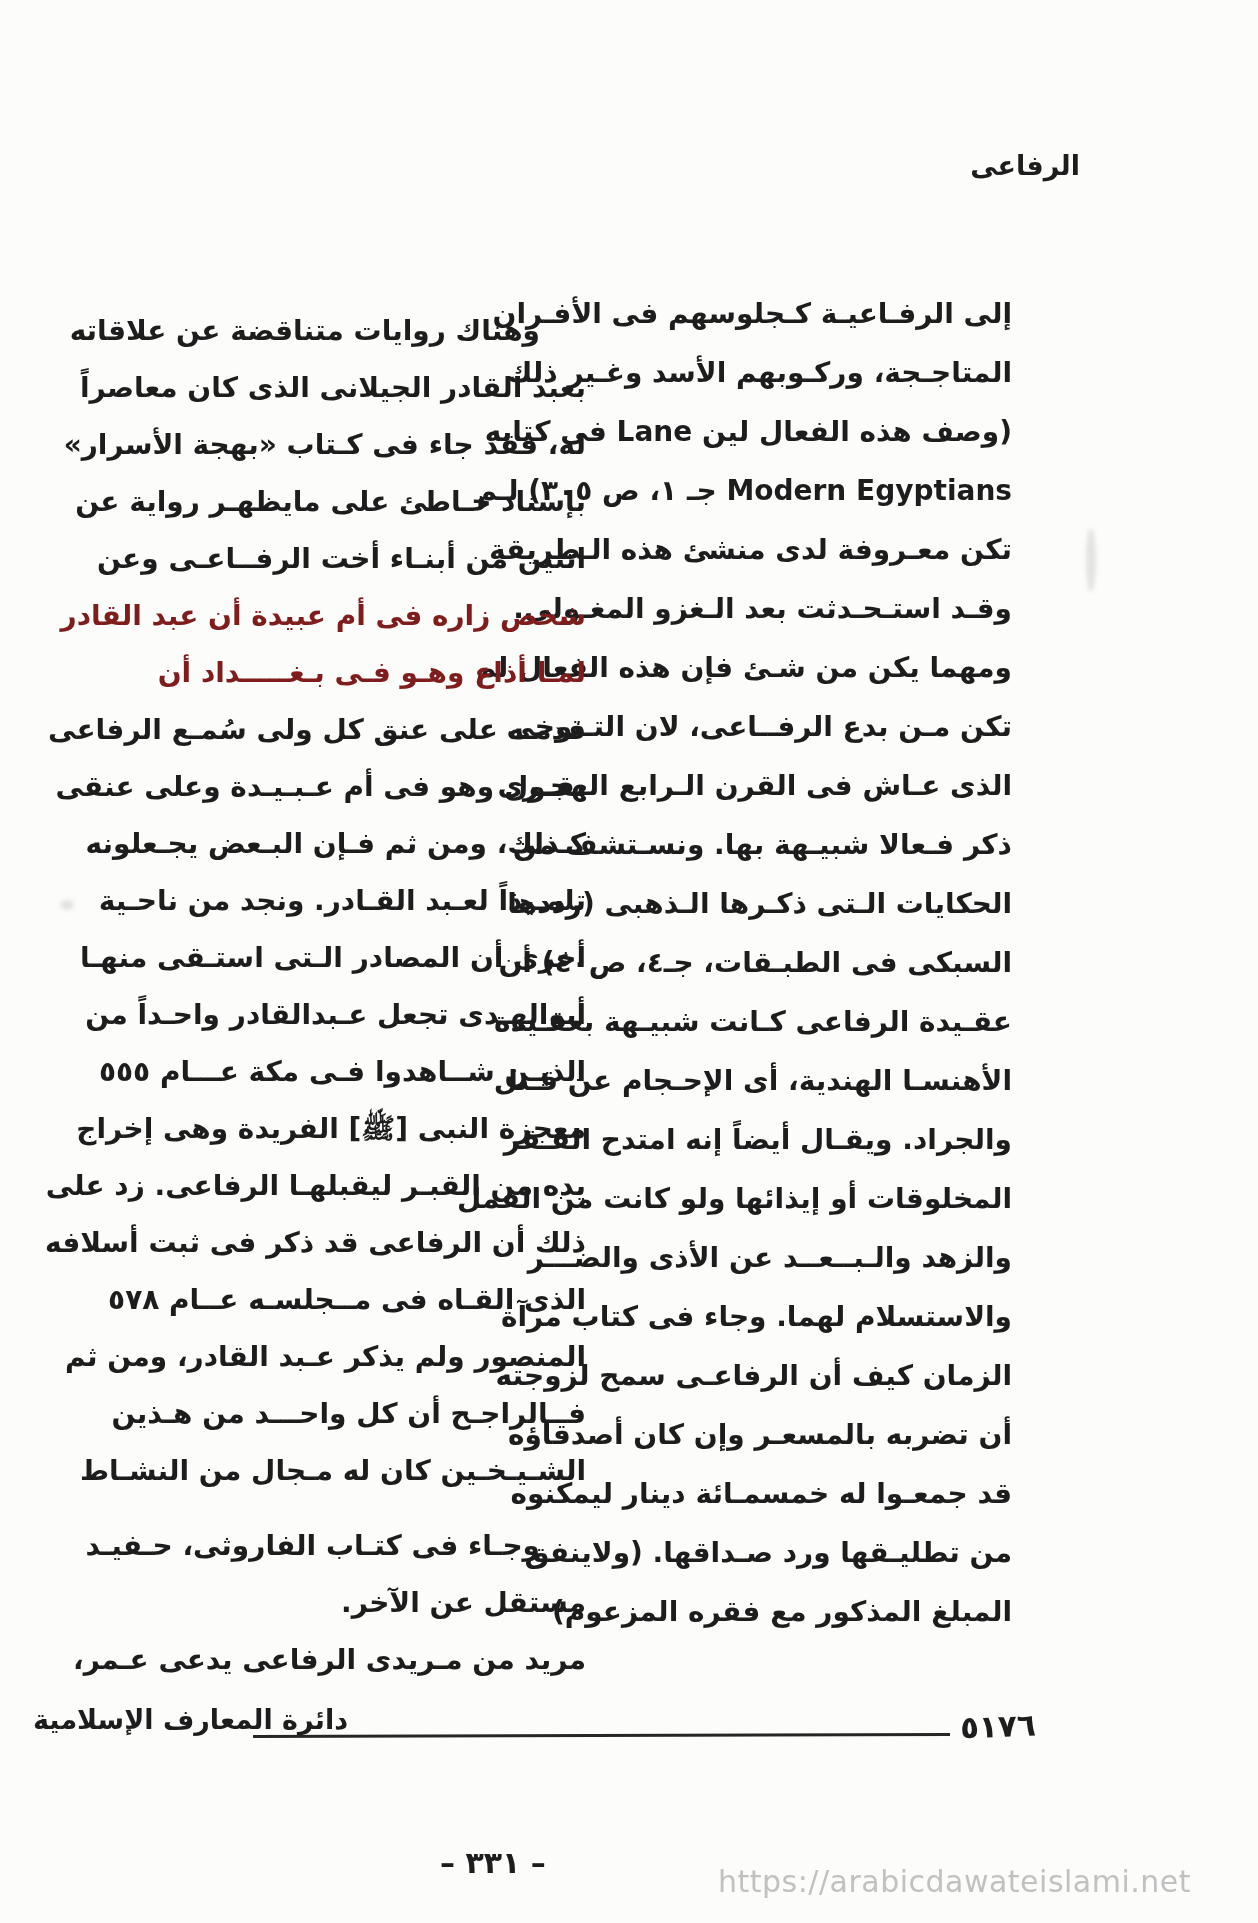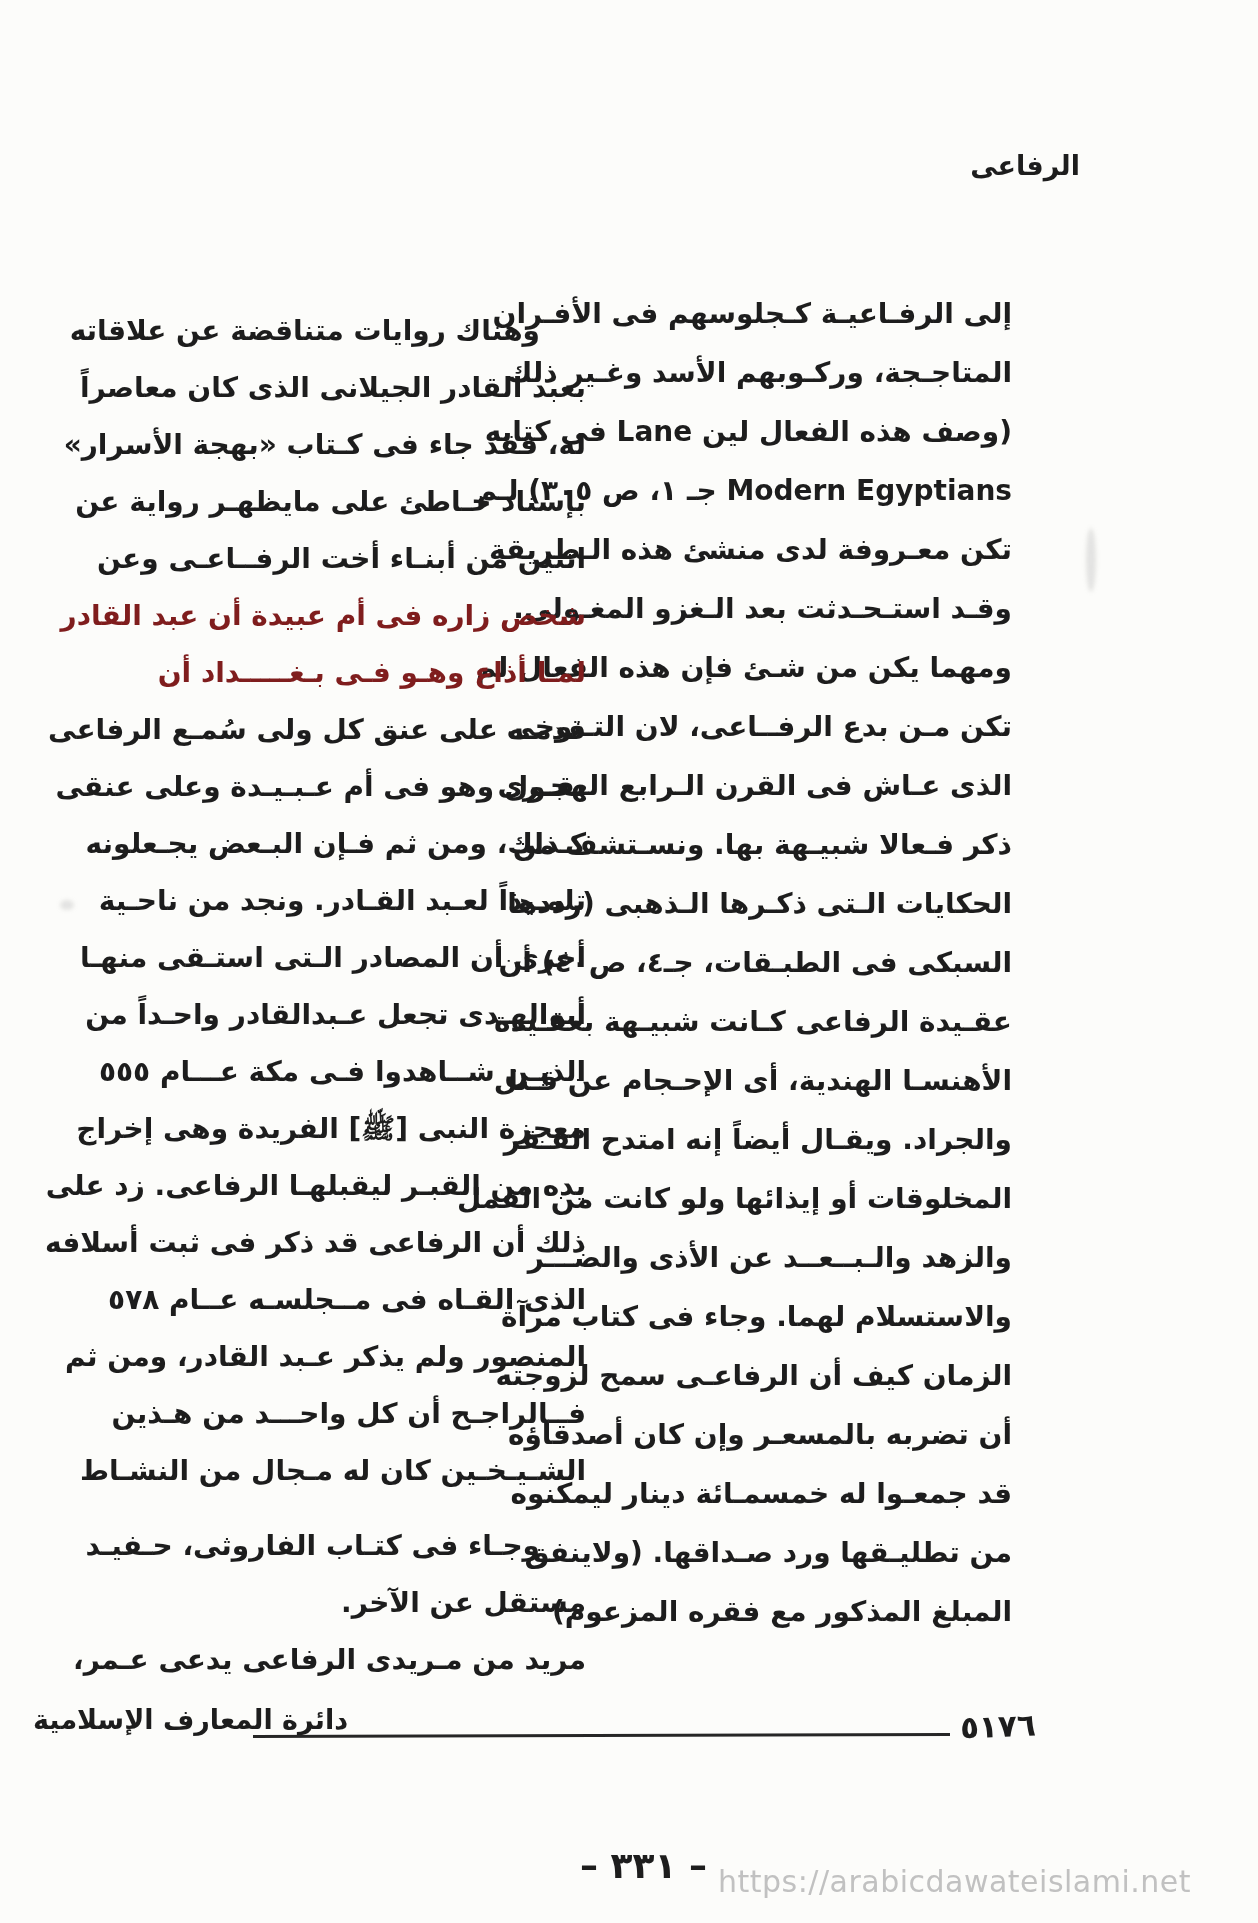--- a/index.html
+++ b/index.html
@@ -77,25 +77,25 @@
     position: absolute;
     left: 960px;
     top: 1708px;
     font-size: 31px;
     font-weight: bold;
     direction: rtl;
     transform: rotate(-2deg);
   }
   .page-number {
     position: absolute;
-    left: 417px;
+    left: 440px;
     top: 1845px;
     width: 290px;
-    text-align: right;
-    font-size: 36px;
+    text-align: left;
+    font-size: 30px;
     font-weight: bold;
     direction: rtl;
   }
   .watermark {
     position: absolute;
     left: 718px;
     top: 1864px;
     font-size: 30px;
     color: #c1c1c1;
     direction: ltr;

